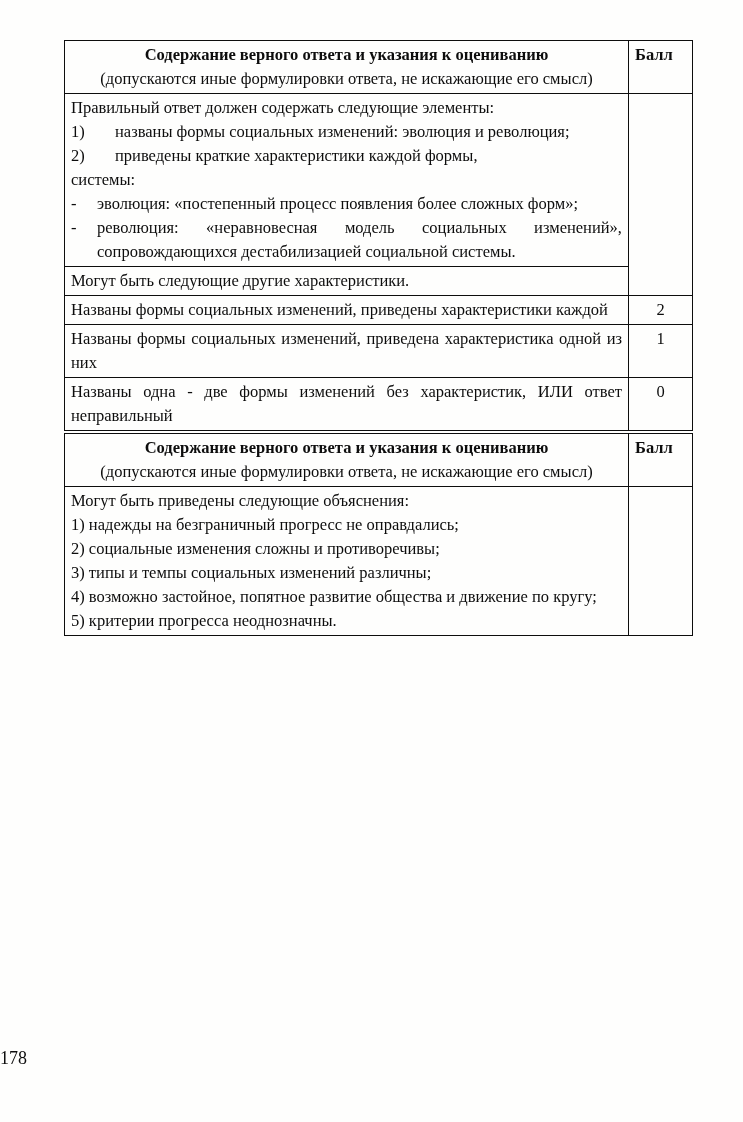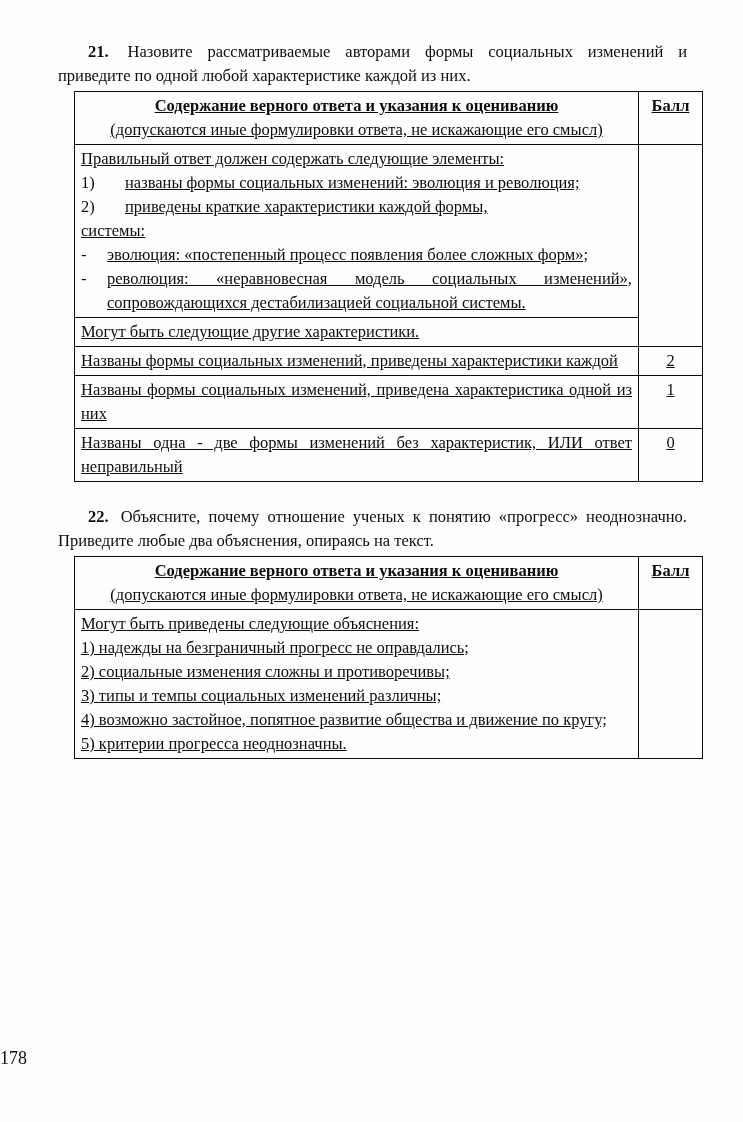--- a/index.html
+++ b/index.html
@@ -21,33 +21,32 @@
     text-align: justify;
     text-indent: 30px;
   }
   .question .qnum { font-weight: bold; margin-right: 4px; }
   .question.second { margin-top: 23px; }
 
   table.scoring {
     width: 100%;
     border-collapse: collapse;
     table-layout: fixed;
-    margin: 0 0 2px 16px;
-    text-decoration: underline;
+    margin: 0 0 2px 6px;
   }
   col.col-content { width: auto; }
   col.col-score { width: 64px; }
   table.scoring th, table.scoring td {
     border: 1.6px solid #0d0d0d;
     padding: 2px 6px;
     vertical-align: top;
   }
   th.criteria-header { text-align: center; font-weight: normal; padding: 3px 14px; }
   .crit-title { font-weight: bold; }
-  th.score-header { font-weight: bold; text-align: center; vertical-align: top; }
+  th.score-header { font-weight: bold; text-align: left; vertical-align: top; }
 
   td.answer-cell { padding: 2px 7px 3px 5px; }
   .line { text-align: justify; }
   .hang { padding-left: var(--ind); }
   .hang .marker {
     display: inline-block;
     width: var(--ind);
     margin-left: calc(-1 * var(--ind));
     text-align: left;
   }
@@ -64,24 +63,20 @@
     left: 0;
     right: 0;
     font-size: 18px;
   }
 </style>
 </head>
 <body>
 
 <div class="page">
 
-  <p class="question">
-    <span class="qnum">21.</span>
-    <span class="qtext">Назовите рассматриваемые авторами формы социальных изменений и приведите по одной любой характеристике каждой из них.</span>
-  </p>
 
   <table class="scoring">
     <colgroup>
         <col class="col-content">
         <col class="col-score">
       </colgroup>
     <tbody>
       <tr>
         <th class="criteria-header">
           <div class="crit-title">Содержание верного ответа и указания к оцениванию</div>
@@ -122,24 +117,20 @@
         <td class="criteria-cell">Названы формы социальных изменений, приведена характеристика одной из них</td>
         <td class="score-cell">1</td>
       </tr>
       <tr>
         <td class="criteria-cell">Названы одна - две формы изменений без характеристик, ИЛИ ответ неправильный</td>
         <td class="score-cell">0</td>
       </tr>
     </tbody>
   </table>
 
-  <p class="question second">
-    <span class="qnum">22.</span>
-    <span class="qtext">Объясните, почему отношение ученых к понятию «прогресс» неоднозначно. Приведите любые два объяснения, опираясь на текст.</span>
-  </p>
 
   <table class="scoring">
     <colgroup>
         <col class="col-content">
         <col class="col-score">
       </colgroup>
     <tbody>
       <tr>
         <th class="criteria-header">
           <div class="crit-title">Содержание верного ответа и указания к оцениванию</div>

